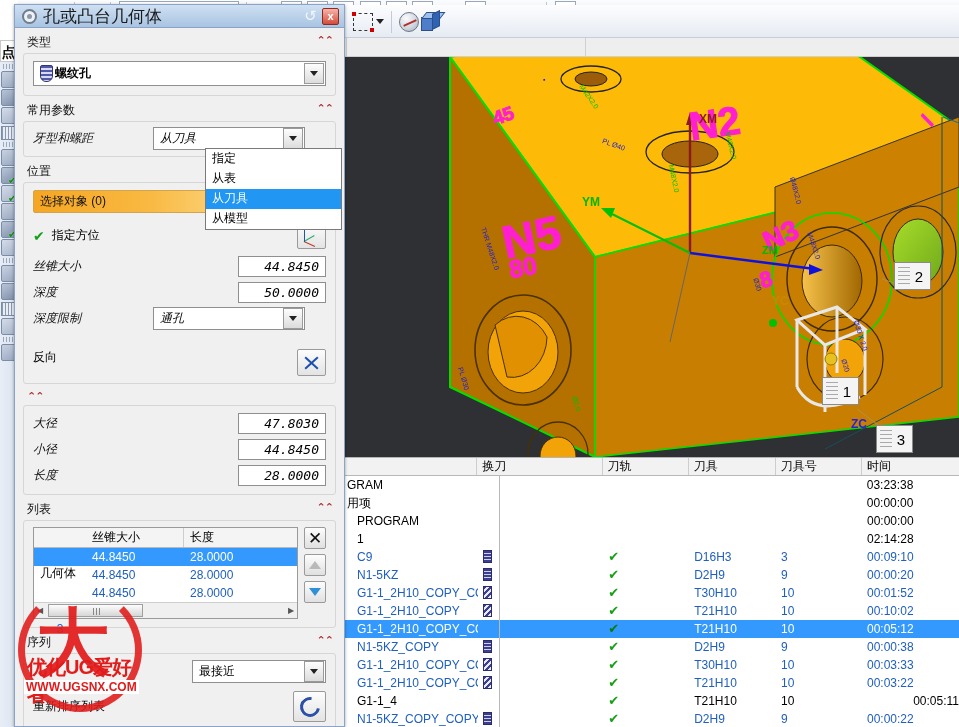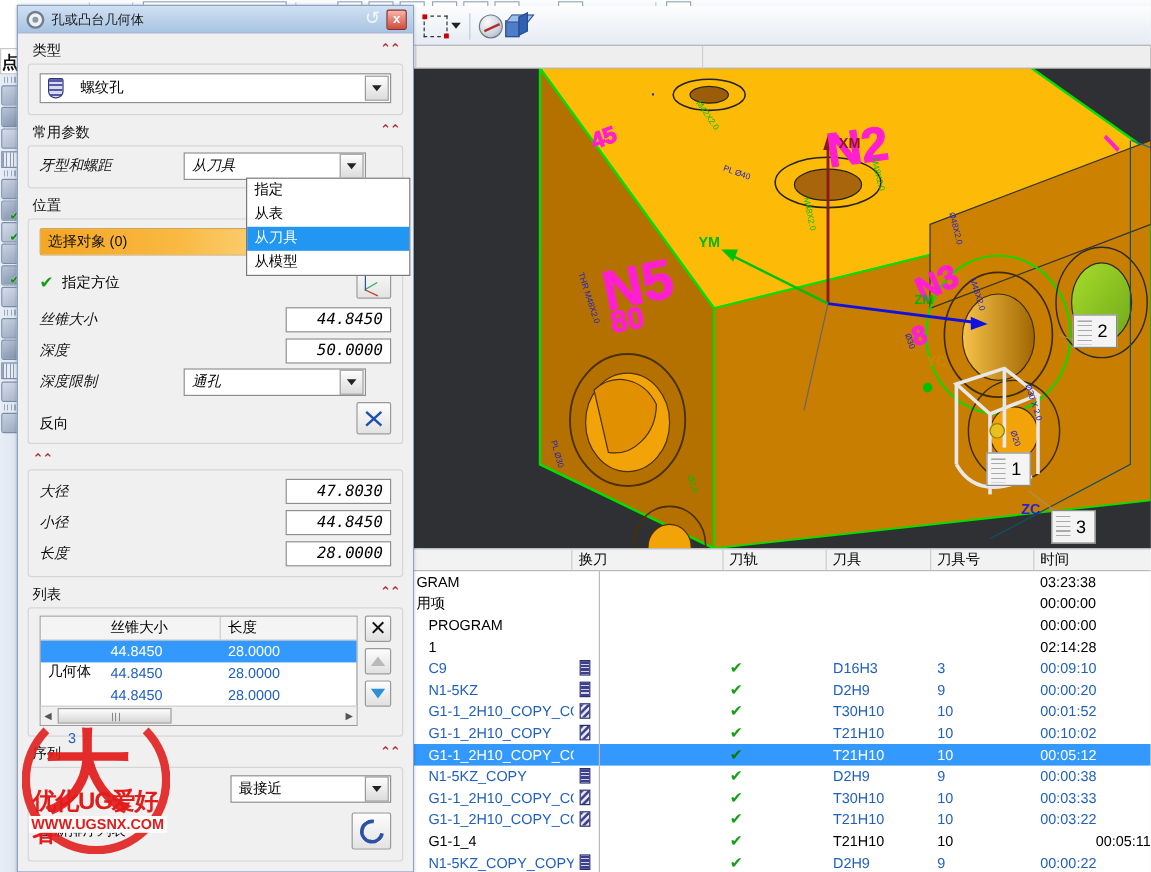--- a/index.html
+++ b/index.html
@@ -115,21 +115,21 @@
       background:#f0f0f0; border:1px solid #8ba3c7;
       box-shadow:0 1px 3px rgba(0,0,0,.35); }
   .dlg-title { height:23px; background:linear-gradient(to bottom,#cfe0f2,#a8c4e2);
       border-bottom:1px solid #8ba3c7; display:flex; align-items:center;
       padding:0 3px; }
   .dlg-title .gear { width:15px; height:15px; border-radius:50%;
       border:2px solid #6f7d8d; margin:0 6px 0 4px; position:relative;
       background:#eef2f7; }
   .dlg-title .gear:after { content:""; position:absolute; left:3px; top:3px;
       width:5px; height:5px; border-radius:50%; background:#8c99a8; }
-  .dlg-title .ttl { flex:1; font-size:11px; color:#1a1a1a; font-weight:normal; }
+  .dlg-title .ttl { flex:1; font-size:17px; color:#1a1a1a; font-weight:normal; }
   .dlg-title .reset { width:17px; height:17px; color:#f2f6fb; font-size:15px;
       line-height:15px; text-align:center; }
   .dlg-title .closebtn { width:17px; height:17px; margin-left:3px; margin-right:2px;
       background:linear-gradient(to bottom,#f7b4ab,#d34b3a);
       border:1px solid #8d2b1e; border-radius:2px; color:#fff; font-size:11px;
       font-weight:bold; line-height:15px; text-align:center; cursor:pointer; }
   .dlg-body { position:absolute; left:0; top:23px; width:329px; height:698px;
       overflow:hidden; background:#f0f0f0; }
 
   .group { margin:4px 8px 0 8px; position:relative; }
@@ -153,21 +153,21 @@
       display:flex; align-items:center; position:relative; }
   .combo .ctext { flex:1; padding-left:6px; font-size:12px; color:#000; }
   .combo .cbtn { width:20px; height:21px; margin:0 1px 0 0;
       background:linear-gradient(to bottom,#fdfdfd,#dcdcdc);
       border:1px solid #9a9a9a; display:flex; align-items:center;
       justify-content:center; }
   .combo .cbtn i { width:0;height:0;border-left:4px solid transparent;
       border-right:4px solid transparent;border-top:5px solid #222; font-style:normal;}
 
   .typecombo { width:100%; height:25px; }
-  .typecombo .ctext { display:flex; align-items:center; gap:14px; }
+  .typecombo .ctext { display:flex; align-items:center; gap:2px;font-weight:bold; }
   .thread-ico { width:13px; height:17px;
       background: repeating-linear-gradient(to bottom,#5159a8 0 2px,#d8dbef 2px 4px);
       border:1px solid #2f3575; border-radius:2px 2px 6px 6px; }
 
   
   .ddlist { position:absolute; left:190px; top:143px; width:137px;
       background:#fff; border:1px solid #7a7a7a; z-index:40; }
   .ddlist .item { height:20px; line-height:19px; font-size:12px; padding-left:6px;
       color:#000; }
   .ddlist .item.hi { background:#2196f3; color:#ffffff; }
@@ -650,21 +650,21 @@
           <div class="row">
             <span class="lbl lbl-w">深度限制</span>
             <span class="combo" style="width:152px">
               <span class="ctext">通孔</span>
               <span class="cbtn">
                   <i class="caret-dn" style="margin:0"></i>
                 </span>
             </span>
           </div>
 
-          <div style="display:flex;align-items:flex-end;margin-top:4px">
+          <div style="display:flex;align-items:flex-start;margin-top:18px">
             <span class="lbl lbl-w">反向</span>
             <span style="flex:1"></span>
             <span class="icobtn">
               <span class="arrows-ico"></span>
             </span>
           </div>
         </div>
       </div>
 
       <div class="group">

